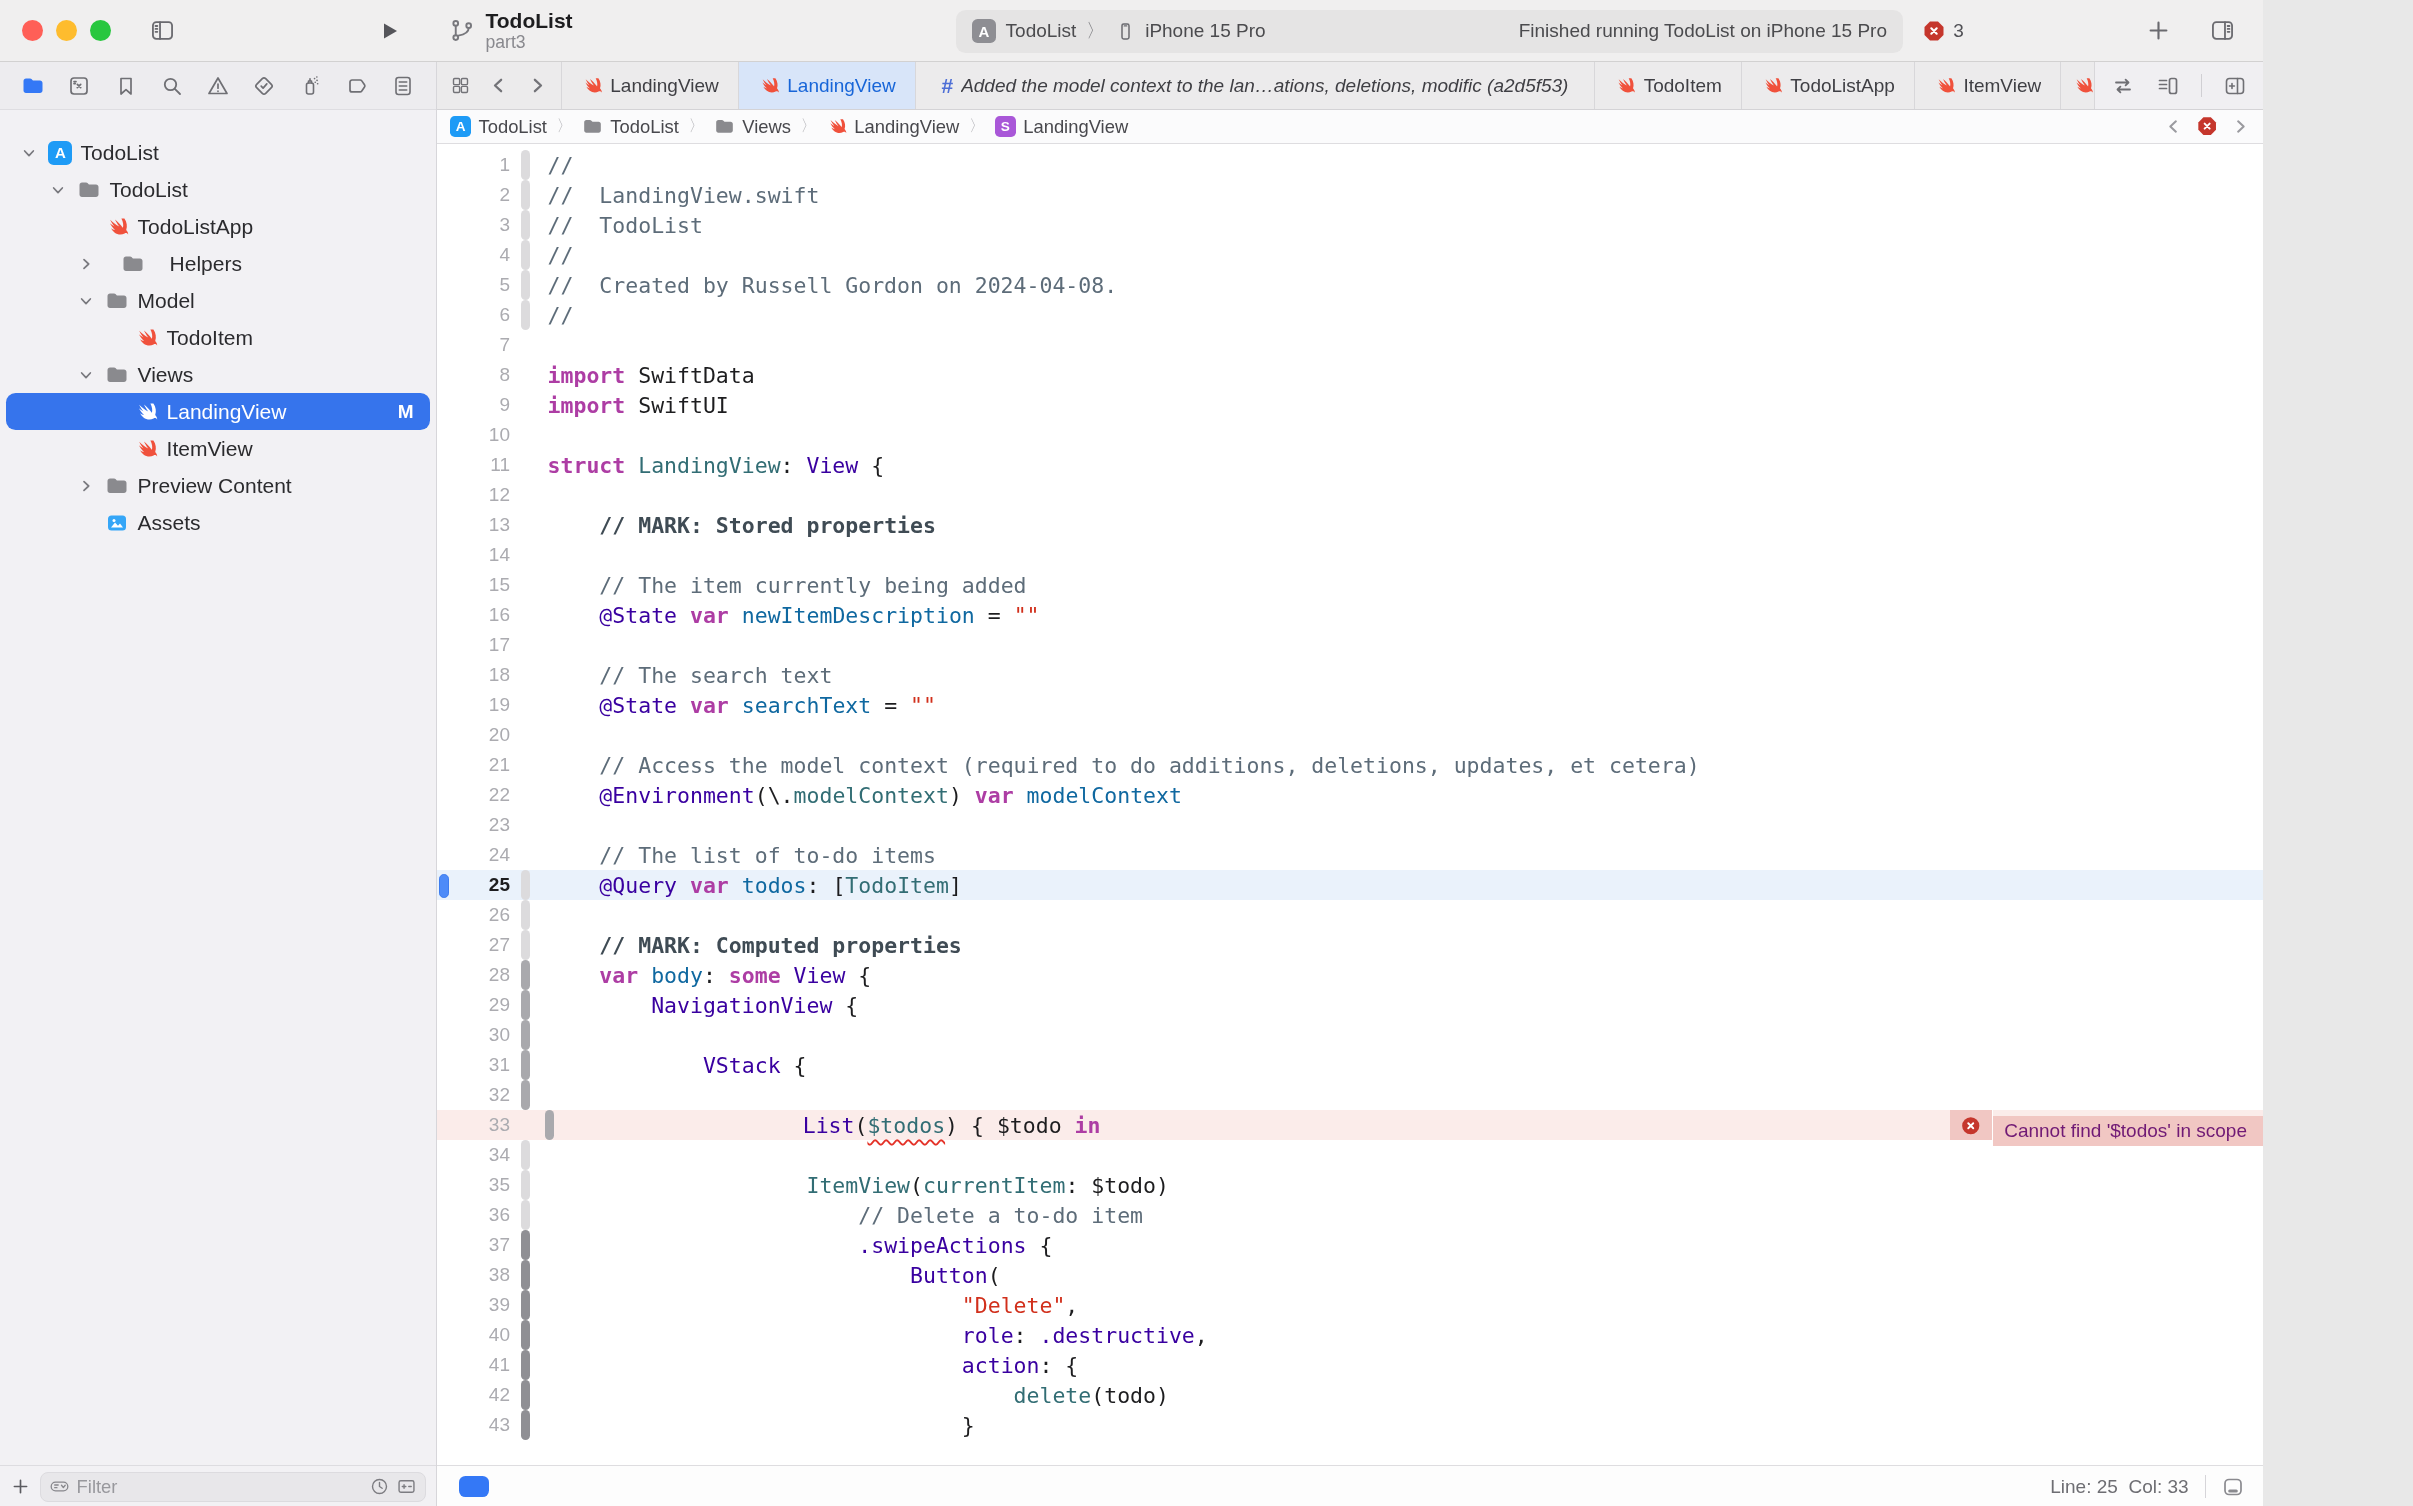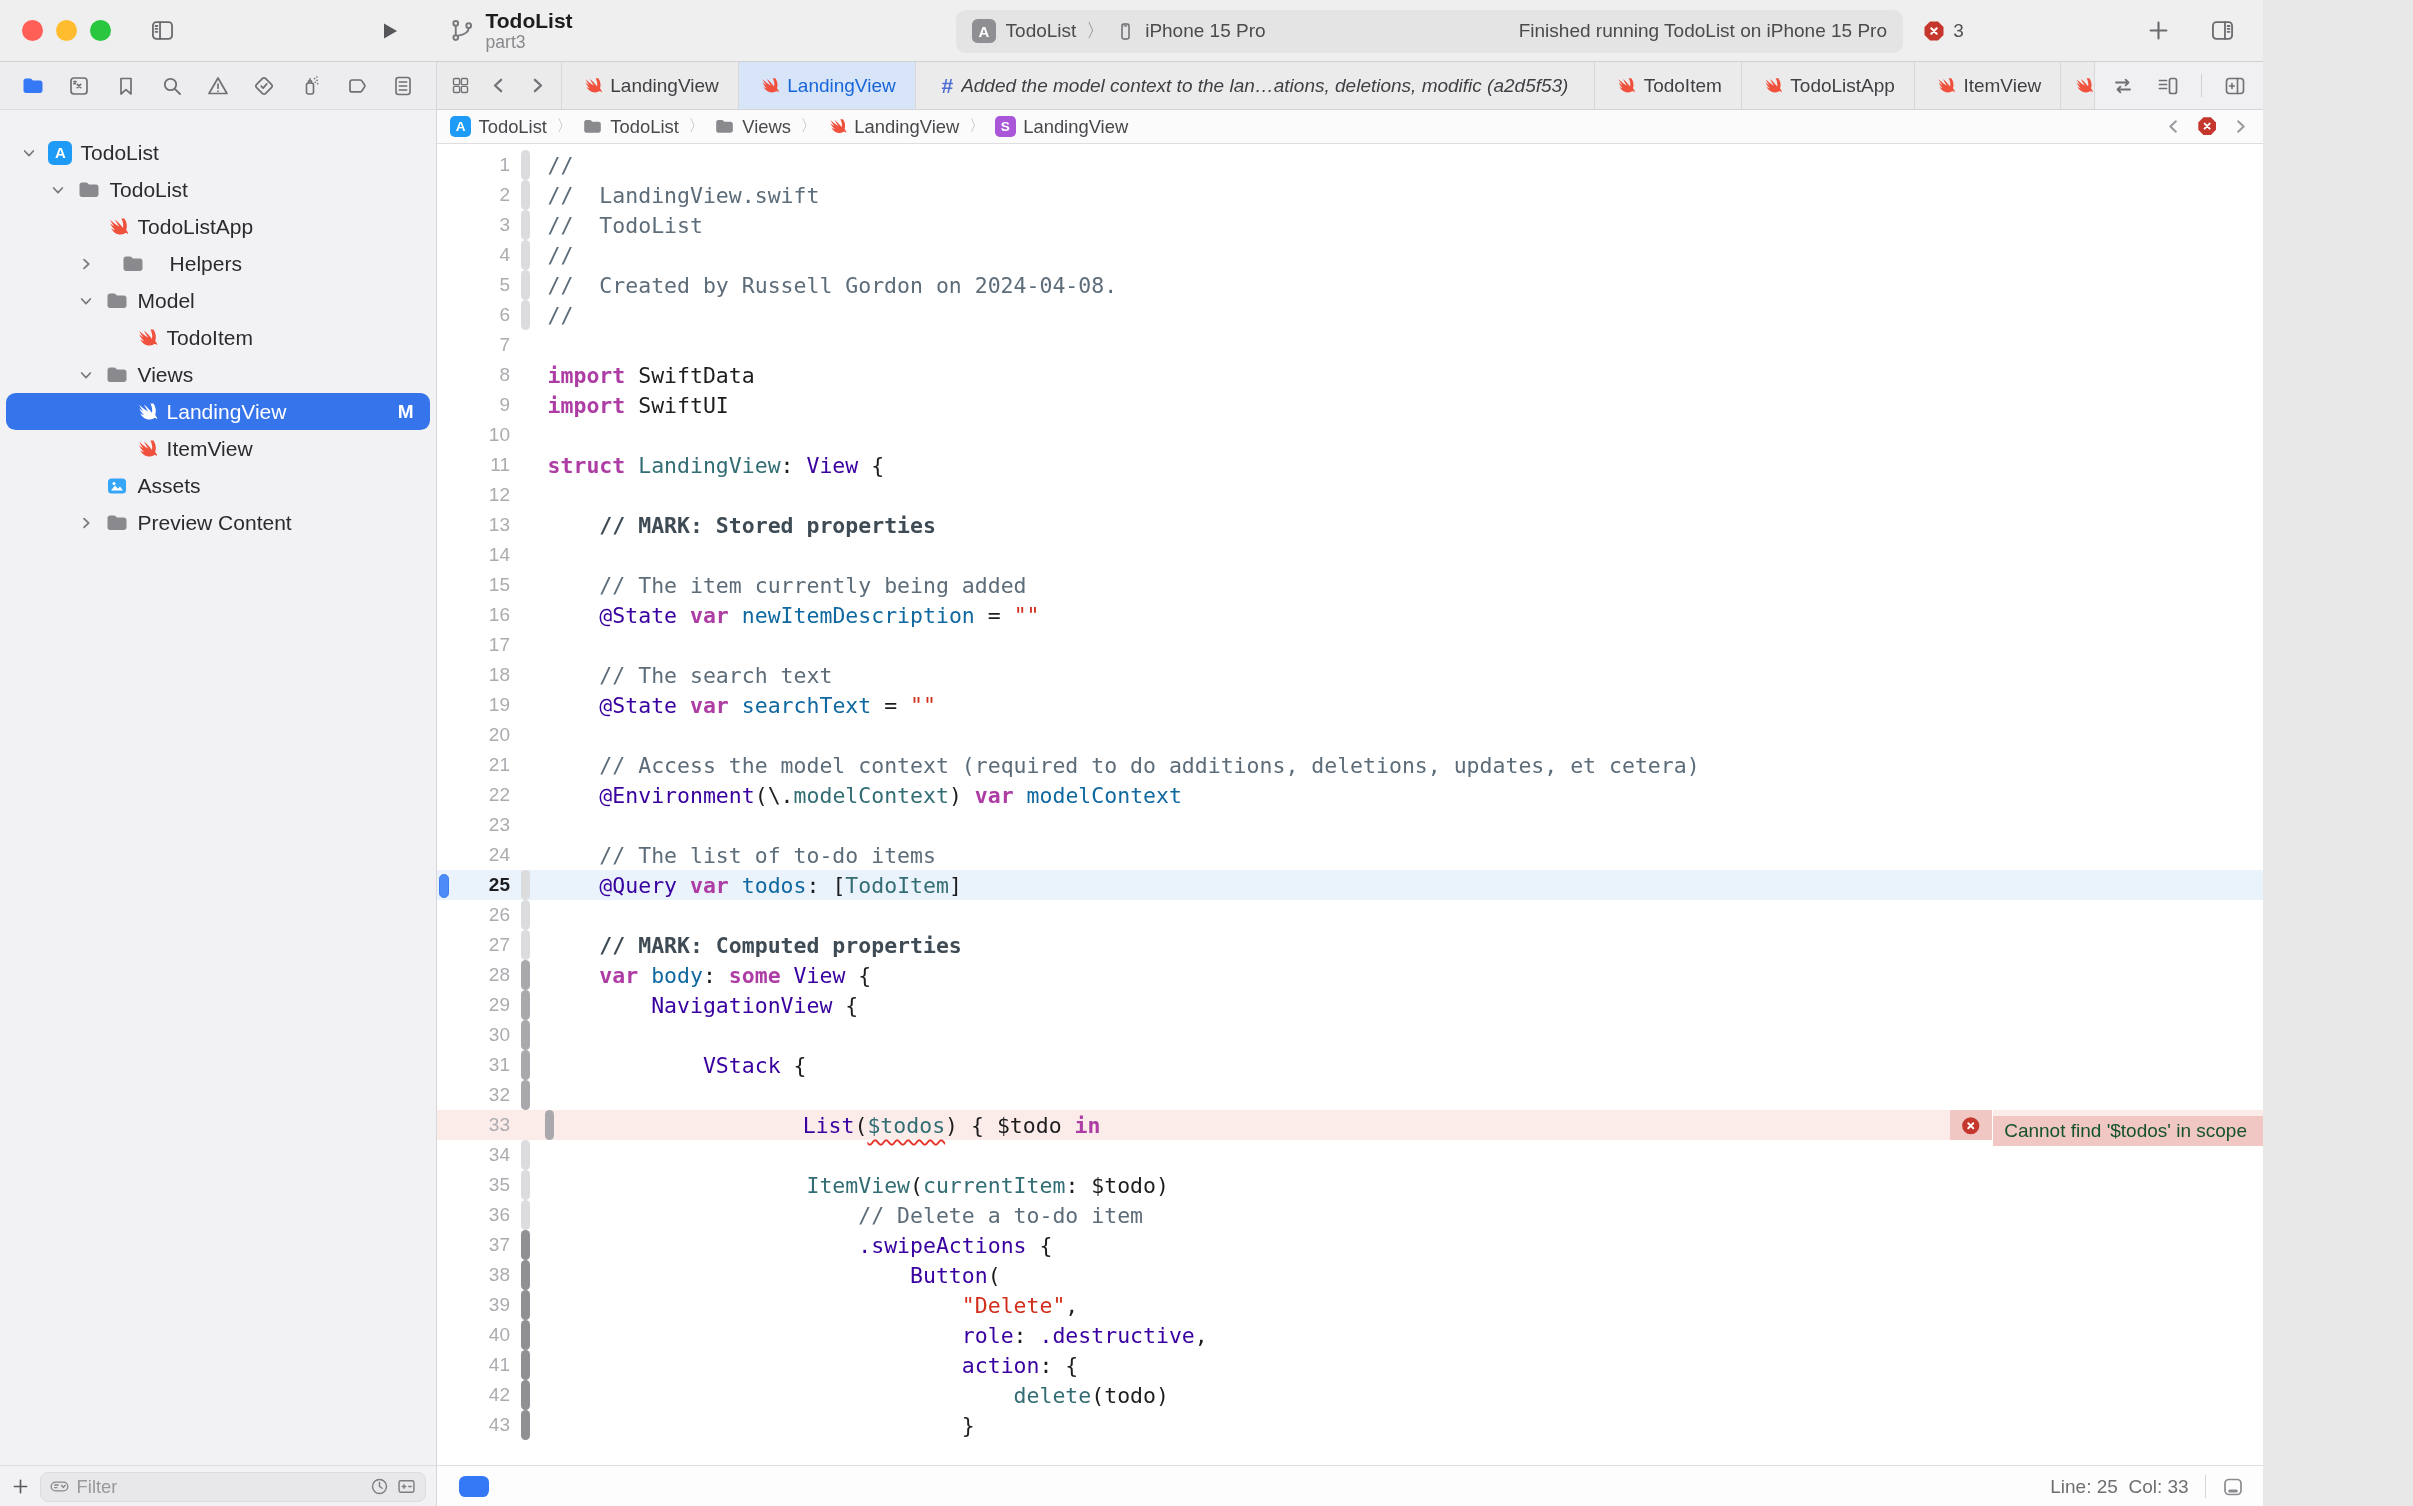--- a/index.html
+++ b/index.html
@@ -110,21 +110,21 @@
   .tk-kw { color:#AD3DA4; font-weight:700; }
   .tk-at { color:#3900A0; }
   .tk-ty { color:#326D74; }
   .tk-dc { color:#0F68A0; }
   .tk-st { color:#D12F1B; }
   .tk-pl { color:#1D1D1F; }
   .tk-tyerr { color:#326D74; text-decoration:underline wavy #E43329 1.6px; text-underline-offset:5.6px; }
   .err-annot { position:absolute; right:0; top:0; height:30px; display:flex; align-items:center; font-family:"Liberation Sans",sans-serif; }
   .err-ic-seg { width:43px; height:30px; background:#F1C7C3; border-right:1.6px solid #fff; display:flex; align-items:center; justify-content:center; }
   .err-ic-seg svg { width:21.5px; height:21.5px; }
-  .err-text { height:30px; background:#F1C7C3; display:flex; align-items:center; padding:0 16px 0 11.2px; font-size:19px; color:#14532d;margin-top:12px; }
+  .err-text { height:30px; background:#F1C7C3; display:flex; align-items:center; padding:0 16px 0 11.2px; font-size:19px; color:#701a75;margin-top:12px; }
 
   .editor-bottom { height:42px; flex:none; border-top:0.8px solid #DEDDE0; background:#FDFDFD; display:flex; align-items:center; padding:0 17.6px; font-size:19px; color:#6E6E73; }
   .bp-ic { width:30px; height:21.5px; background:#3478F6; border-radius:6.4px; margin-left:4.8px; }
   .lc { margin-left:auto; white-space:pre; margin-right:16px; }
   .eb-sep { width:0.8px; height:22.3px; background:#D6D5D9; margin-right:16px; }
   .editor-bottom svg { width:24px; height:24px; color:#8A8A8F; }
 </style>
 </head>
 <body>
 
@@ -506,44 +506,44 @@
               </svg>
             </span>
             <span class="tree-ic">
               <svg class="ic swift-ic" viewBox="0 0 30 30" width="24" height="24">
                 <use href="#sym-swift"></use>
               </svg>
             </span>
             <span class="tree-label">ItemView</span>
           </div>
           <div class="tree-row" style="padding-left: 65px;">
+            <span class="chev right">
+              <svg class="ic " viewBox="0 0 20 20" width="16" height="16">
+                <use href="#sym-chev"></use>
+              </svg>
+            </span>
+            <span class="tree-ic">
+              <svg class="ic folder-ic" viewBox="0 0 30 30" width="24" height="24">
+                <use href="#sym-folder"></use>
+              </svg>
+            </span>
+            <span class="tree-label">Preview Content</span>
+          </div>
+          <div class="tree-row" style="padding-left: 65px;">
             <span class="chev none">
               <svg class="ic " viewBox="0 0 20 20" width="16" height="16">
                 <use href="#sym-chev"></use>
               </svg>
             </span>
             <span class="tree-ic">
               <svg class="ic assets-ic" viewBox="0 0 30 30" width="24" height="24">
                 <use href="#sym-assets"></use>
               </svg>
             </span>
             <span class="tree-label">Assets</span>
-          </div>
-          <div class="tree-row" style="padding-left: 65px;">
-            <span class="chev right">
-              <svg class="ic " viewBox="0 0 20 20" width="16" height="16">
-                <use href="#sym-chev"></use>
-              </svg>
-            </span>
-            <span class="tree-ic">
-              <svg class="ic folder-ic" viewBox="0 0 30 30" width="24" height="24">
-                <use href="#sym-folder"></use>
-              </svg>
-            </span>
-            <span class="tree-label">Preview Content</span>
           </div>
         </div>
       <div class="sidebar-bottom">
         <span class="sb-plus">
             <svg class="ic" viewBox="0 0 26 26" width="21" height="21">
               <use href="#sym-plus"></use>
             </svg>
           </span>
         <div class="filter-wrap">
           <svg class="ic" viewBox="0 0 26 26" width="21" height="21">

